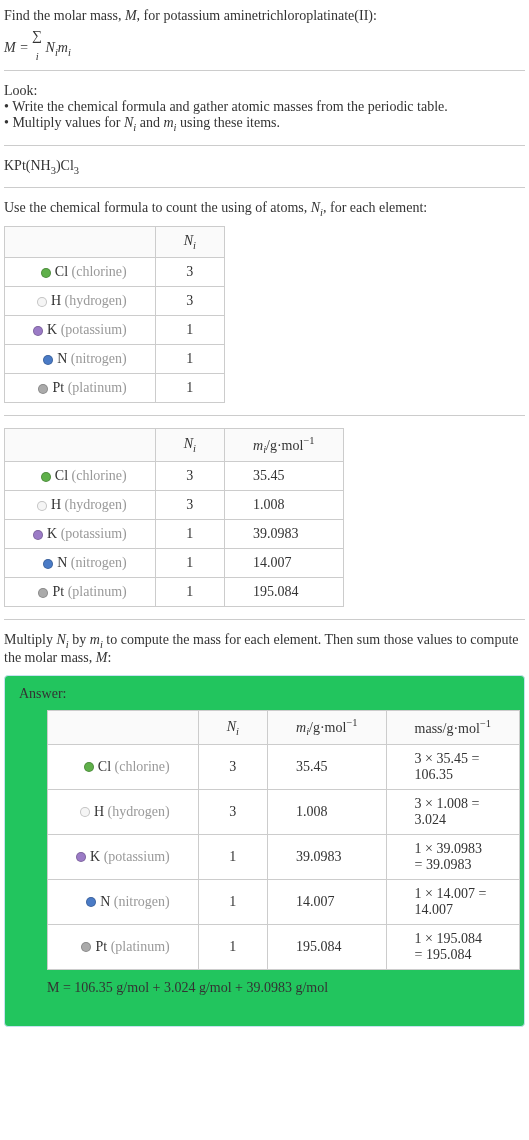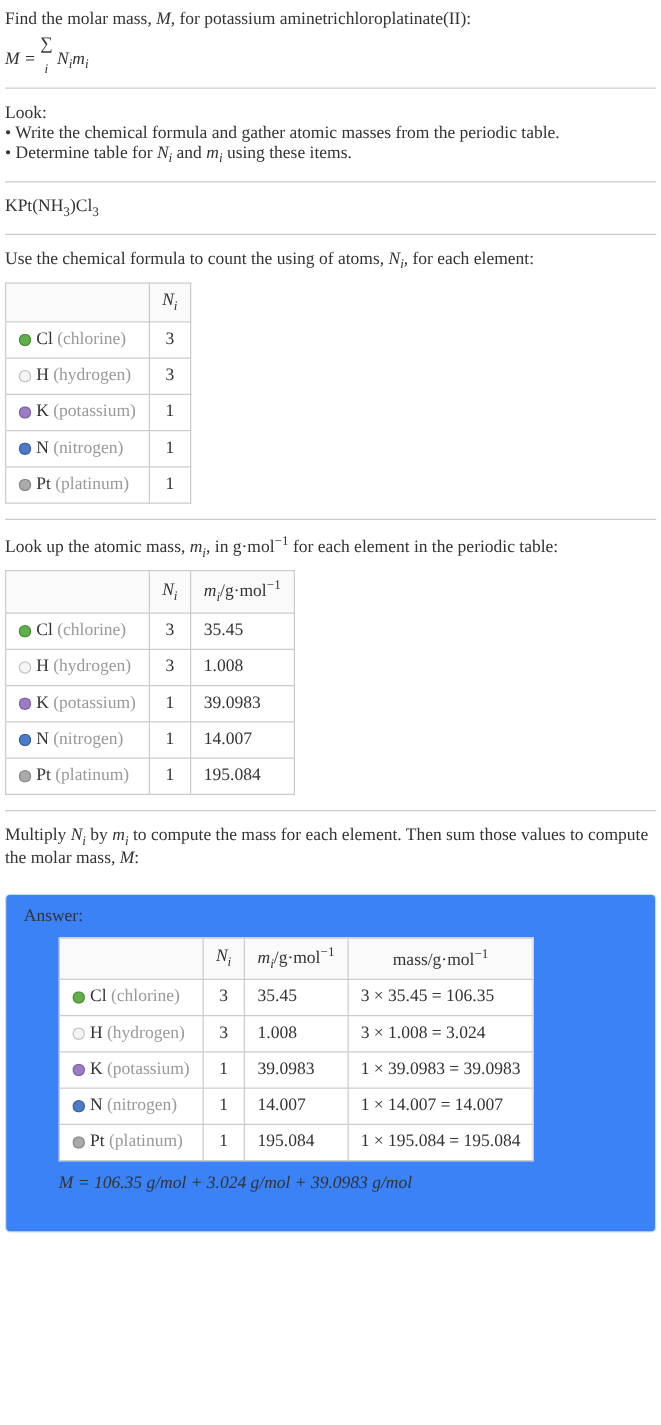--- a/index.html
+++ b/index.html
@@ -33,68 +33,68 @@
     .sup {
       vertical-align: super;
       font-size: 0.75em;
     }
     table {
       border-collapse: collapse;
       margin: 8px 0;
     }
     th, td {
       border: 1px solid #ccc;
-      padding: 6px 10px;
+      padding: 6px 28px;
       text-align: left;
       font-weight: normal;
     }
     th {
       background: #fafafa;
     }
     td.center, th.center {
       text-align: center;
     }
     .element-cell {
       white-space: nowrap;
+      text-align: right;
     }
     .dot {
       display: inline-block;
       width: 10px;
       height: 10px;
       border-radius: 50%;
       margin-right: 4px;
       vertical-align: middle;
       border: 1px solid rgba(0,0,0,0.2);
     }
     .dot-cl { background: #5fb04a; }
     .dot-h { background: #f5f5f5; }
     .dot-k { background: #9b7bc6; }
     .dot-n { background: #4a7bc6; }
     .dot-pt { background: #aaa; }
     .muted {
       color: #999;
     }
     .answer-box {
-      background: #3b82f6;
+      background: #22c55e;
       border: 1px solid #c6e2f0;
       border-radius: 4px;
       padding: 10px 14px 14px 14px;
-      margin-top: 20px;
+      margin-top: 9px;
     }
     .answer-box table {
       background: #fff;
       margin-left: 28px;
     }
     .answer-label {
       margin-bottom: 6px;
     }
     .answer-sum {
       margin-left: 28px;
       margin-top: 10px;
-      font-style: italic;
     }
     .italic {
       font-style: italic;
     }
   </style>
 </head>
 <body>
 
 <div class="section">
   <div>
@@ -104,21 +104,21 @@
     <span>M = </span><span style="display:inline-block;text-align:center;position:relative;top:4px;"><span>∑</span><br><span class="sub" style="font-style:italic">i</span></span><span> N</span><span class="sub italic">i</span><span>m</span><span class="sub italic">i</span>
   </div>
 </div>
 
 <hr>
 
 <div class="section">
   <div>Look:</div>
   <div>• Write the chemical formula and gather atomic masses from the periodic table.</div>
   <div>
-    <span>• Determine table for </span><span class="italic">N</span><span class="sub italic">i</span><span> and </span><span class="italic">m</span><span class="sub italic">i</span><span> using these items.</span>
+    <span>• Multiply values for </span><span class="italic">N</span><span class="sub italic">i</span><span> and </span><span class="italic">m</span><span class="sub italic">i</span><span> using these items.</span>
   </div>
 </div>
 
 <hr>
 
 <div class="section">
   <div>
     <span>KPt(NH</span><span class="sub">3</span><span>)Cl</span><span class="sub">3</span>
   </div>
 </div>
@@ -155,23 +155,20 @@
       <td class="element-cell"><span class="dot dot-pt"></span><span>Pt</span> <span class="muted">(platinum)</span></td>
       <td class="center">1</td>
     </tr>
   </tbody>
     </table>
 </div>
 
 <hr>
 
 <div class="section">
-  <div>
-    <span>Look up the atomic mass, </span><span class="italic">m</span><span class="sub italic">i</span><span>, in g·mol</span><span class="sup">−1</span><span> for each element in the periodic table:</span>
-  </div>
   <table>
     <tbody>
         <tr>
       <th></th>
       <th class="center"><span class="italic">N</span><span class="sub italic">i</span></th>
       <th><span class="italic">m</span><span class="sub italic">i</span><span>/g·mol</span><span class="sup">−1</span></th>
     </tr>
     <tr>
       <td class="element-cell"><span class="dot dot-cl"></span><span>Cl</span> <span class="muted">(chlorine)</span></td>
       <td class="center">3</td>

